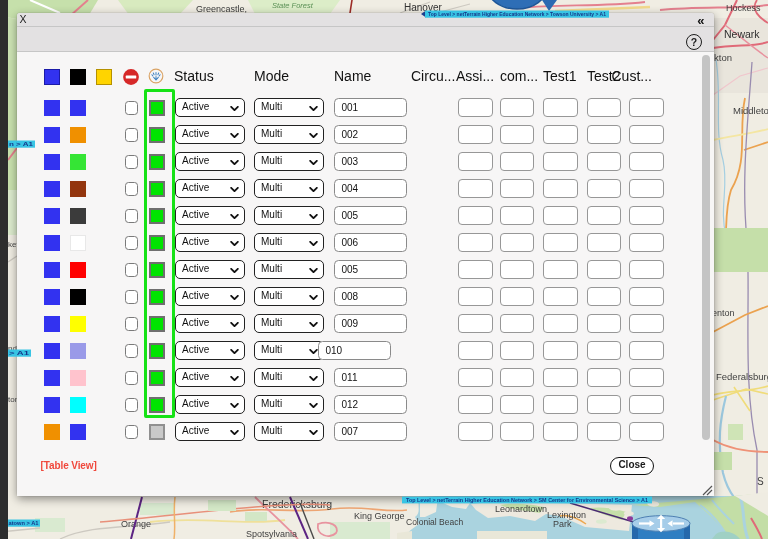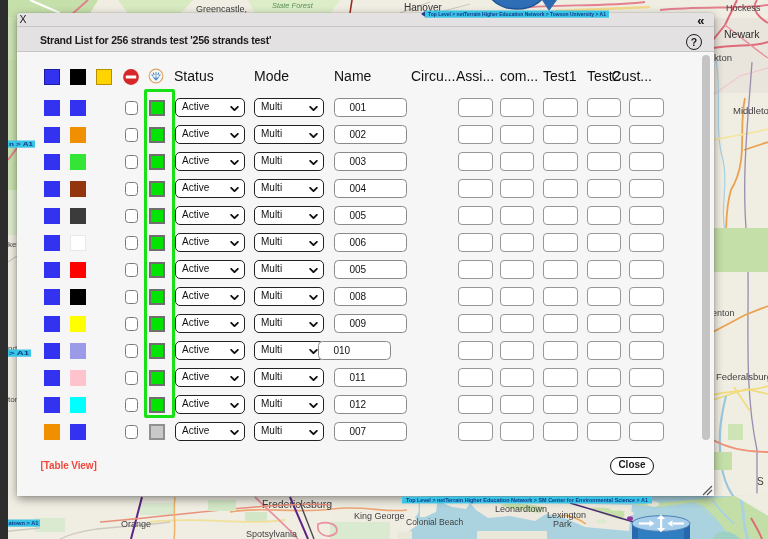--- a/index.html
+++ b/index.html
@@ -17,21 +17,21 @@
 #ct{position:relative;height:444px;background:#f7f6f6}
 .hic{position:absolute;top:17.0px;width:16px;height:16px}
 .hl{position:absolute;top:18.5px;font-size:14px;font-weight:normal;color:#111;line-height:12px}
 .sw{position:absolute;width:16px;height:16px}
 .cb{position:absolute;width:13.5px;height:13.5px;background:#fff;border:1.5px solid #7a7a7a;border-radius:3.5px;box-sizing:border-box}
 .st{position:absolute;width:16px;height:16px;border:2px solid #6f6f6f;box-sizing:border-box}
 .sel{position:absolute;width:70px;height:19px;box-sizing:border-box;background:#fff;border:1.4px solid #222;border-radius:5px;
  font-size:10px;color:#111;line-height:16px;padding-left:6px}
 .chev{position:absolute;right:5.5px;top:6.8px;width:9px;height:5px}
 .inp{position:absolute;width:73px;height:19px;box-sizing:border-box;background:#fff;border:1px solid #8a8a8a;border-radius:4.5px;
- font-size:10px;color:#111;line-height:17px;padding-left:15px}
+ font-size:10px;color:#111;line-height:17px;padding-left:7px}
 .inps{position:absolute;width:34.5px;height:19px;box-sizing:border-box;background:#fff;border:1px solid #979797;border-radius:4px}
 #gout{position:absolute;left:127.5px;top:37.0px;width:30.5px;height:329.5px;box-sizing:border-box;border:3px solid #16e216;border-radius:2px}
 #thumb{position:absolute;left:685.0px;top:3.5px;width:8px;height:385px;background:#c4c4c4;border-radius:4px}
 #tv{position:absolute;left:24.0px;top:408.0px;font-size:10px;font-weight:bold;color:#f0483c;letter-spacing:-.1px}
 #close{position:absolute;left:593.5px;top:405.5px;width:44px;height:17.5px;box-sizing:border-box;background:#fff;
  border:1.7px solid #111;border-radius:9.5px;text-align:center;line-height:14px;font-size:10px;font-weight:bold;color:#1a1a1a}
 #rsz{position:absolute;left:684.5px;top:432.5px}
 .ov{position:absolute;z-index:5}
 </style></head>
 <body>
@@ -148,21 +148,20 @@
  </g>
  <ellipse cx="630" cy="518.5" rx="3" ry="2.2" fill="#8c3a9a"></ellipse>
 </svg>
 <div id="bar"></div>
 <div id="dlg">
  <div id="xs">
       <span class="x">X</span>
       <span class="lt">«</span>
     </div>
  <div id="tb">
-      <span class="t">Strand List for 256 strands test '256 strands test'</span>
       <span class="q">?</span>
     </div>
  <div id="ct">
   <div class="hic" style="left:27.5px;background:#3232f0;box-shadow:inset 0 0 0 1px rgba(0,0,80,.45)"></div>
   <div class="hic" style="left:53.5px;background:#000"></div>
   <div class="hic" style="left:79.5px;background:#ffd400;box-shadow:inset 0 0 0 1px rgba(120,90,0,.55)"></div>
   <svg class="hic" style="left:106.5px;top:17.2px" width="15" height="15" viewBox="0 0 15 15">
     <circle cx="7.5" cy="7.5" r="7.4" fill="#d62828"></circle>
         <rect x="2.6" y="6.2" width="9.8" height="2.7" rx="0.5" fill="#fff"></rect>
   </svg>

